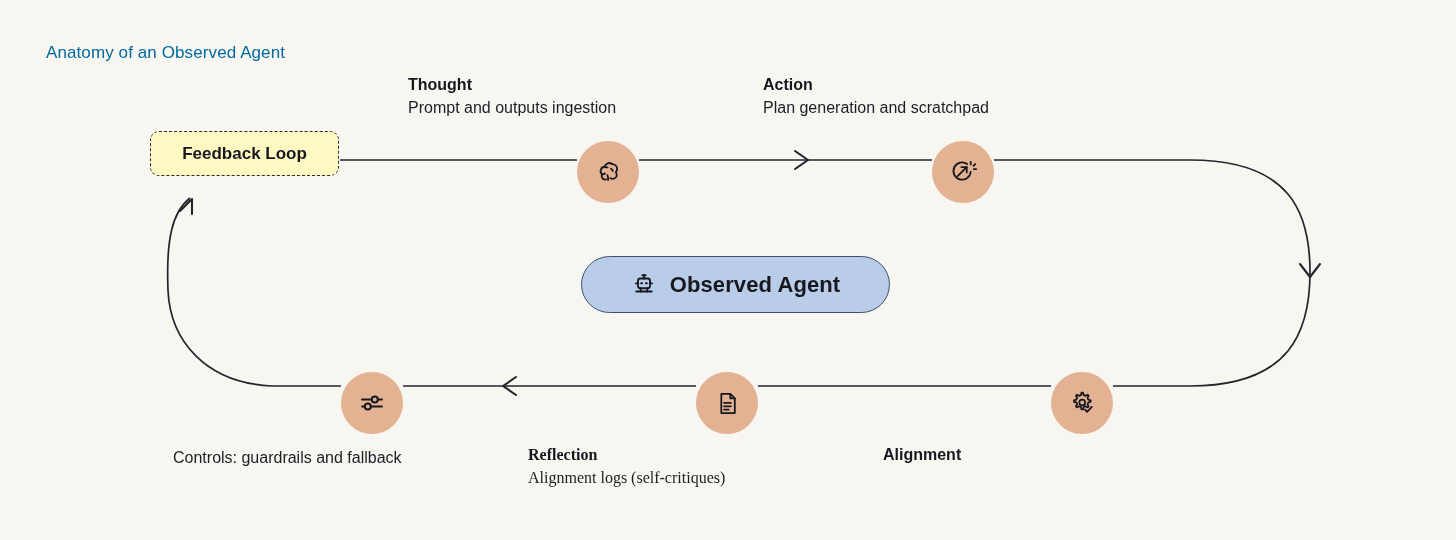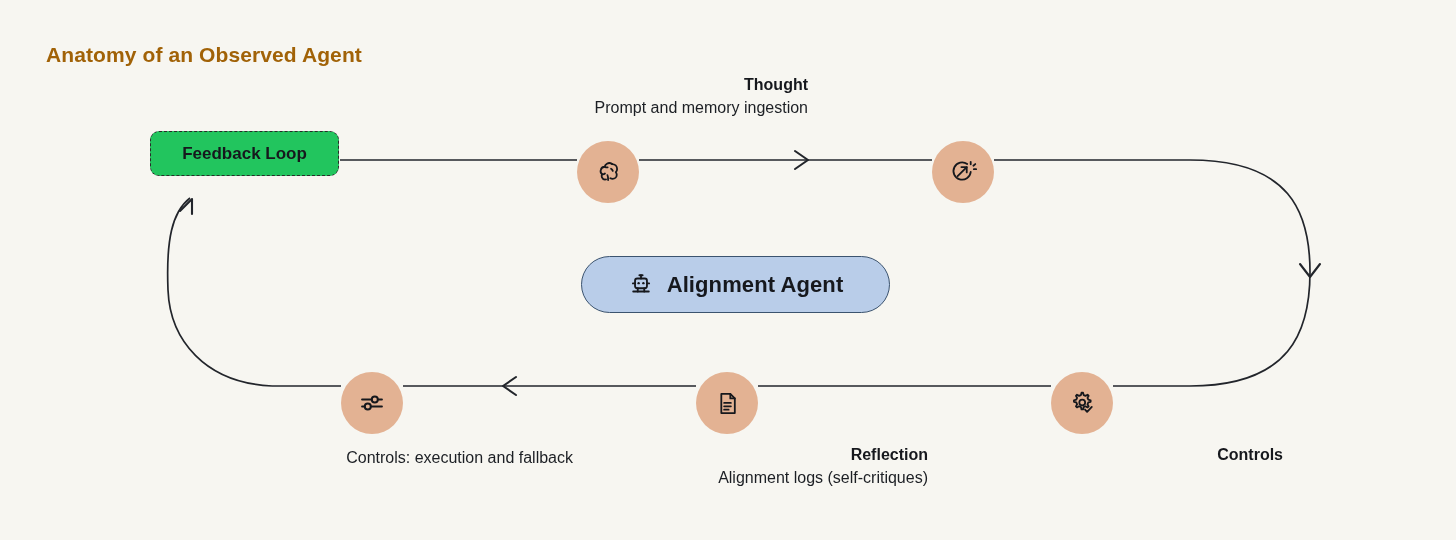--- a/index.html
+++ b/index.html
@@ -28,36 +28,36 @@
     width: 1456px;
     height: 540px;
     pointer-events: none;
   }
   .abs { position: absolute; }
 
   
   .title {
     left: 46px;
     top: 43px;
-    font-size: 21px;
-    font-weight: bold;
+    font-size: 17px;
+    font-weight: normal;
     letter-spacing: 0.1px;
-    color: #a16207;
+    color: #0369a1;
   }
 
   
   .feedback-box {
     left: 150px;
     top: 131px;
     width: 189px;
     height: 45px;
     box-sizing: border-box;
     border: 1.6px dashed #2b2b2b;
     border-radius: 9px;
-    background: #22c55e;
+    background: #fef9c3;
     display: flex;
     align-items: center;
     justify-content: center;
   }
   .feedback-box span {
     font-size: 17px;
     font-weight: bold;
     color: #16181d;
   }
 
@@ -94,39 +94,39 @@
     justify-content: center;
   }
   .node.thought   { left: 577px;  top: 141px; }
   .node.action    { left: 932px;  top: 141px; }
   .node.execution { left: 1051px; top: 372px; }
   .node.reflection{ left: 696px;  top: 372px; }
   .node.alignment { left: 341px;  top: 372px; }
 
   
   .node-label {
-    text-align: right;
+    text-align: left;
     white-space: nowrap;
   }
   .node-label .name {
     font-size: 16px;
     font-weight: bold;
     color: #16181d;
     line-height: 20px;
   }
   .node-label .desc {
     font-size: 16px;
     font-weight: normal;
     color: #1c1f24;
     line-height: 26px;
   }
   .lbl-thought   { left: 408px; top: 75px;  width: 400px; }
   .lbl-action    { left: 763px; top: 75px;  width: 400px; }
   .lbl-execution { left: 883px; top: 445px; width: 400px; }
-  .lbl-reflection{ left: 528px; top: 445px; width: 400px; }
+  .lbl-reflection{ left: 528px; top: 445px; width: 400px; font-family: Liberation Serif, serif; }
   .lbl-alignment { left: 173px; top: 445px; width: 400px; }
 
   svg.icon { display: block; }
 </style>
 </head>
 <body>
 
 <div id="canvas">
 
   <svg id="wires" viewBox="0 0 1456 540" xmlns="http://www.w3.org/2000/svg">
@@ -175,64 +175,68 @@
         <circle cx="14.2" cy="10.3" r="1.1" fill="#16181d" stroke="none"></circle>
         <path d="M12 6 V3"></path>
         <path d="M10.5 3 h3"></path>
         <path d="M4.5 10.5 h2"></path>
         <path d="M17.5 10.5 h2"></path>
         <path d="M4.8 18 h14.4"></path>
         <path d="M9 15 v3"></path>
         <path d="M15 15 v3"></path>
       </svg>
     </span>
-    <span class="label">Alignment Agent</span>
+    <span class="label">Observed Agent</span>
   </div>
 
   <div class="abs node thought">
     <span>
       <svg class="icon" width="28" height="28" viewBox="0 0 24 24" fill="none" stroke="#16181d" stroke-width="1.55" stroke-linecap="round" stroke-linejoin="round">
         <path d="M15.5 5.2c2.4 0 4.3 1.9 4.3 4.2 0 1.1-.4 2.1-1.1 2.8.5.6.8 1.4.8 2.2 0 1.9-1.6 3.5-3.6 3.5-.7 0-1.3-.2-1.9-.5"></path>
         <path d="M15.5 5.2c-1.3-1-3-1.1-4.4-.3-1 .6-1.7 1.5-1.9 2.6-1.6.1-3 1.2-3.4 2.8-.4 1.4.1 2.8 1.2 3.6-.5.8-.6 1.8-.2 2.7.6 1.4 2.1 2.1 3.5 1.8"></path>
         <path d="M12.1 18.9c0-1.6 0-3.2-.6-4.2"></path>
         <path d="M9.3 7.5c.7.5 1.6.7 2.4.5"></path>
         <path d="M6.8 13.9c.9.2 1.9 0 2.6-.6"></path>
         <path d="M14.6 9.2c.7.4 1.2 1 1.5 1.8"></path>
       </svg>
     </span>
   </div>
   <div class="abs node-label lbl-thought">
     <div class="name">Thought</div>
-    <div class="desc">Prompt and memory ingestion</div>
+    <div class="desc">Prompt and outputs ingestion</div>
   </div>
 
   <div class="abs node action">
     <span>
       <svg class="icon" width="28" height="28" viewBox="0 0 24 24" fill="none" stroke="#16181d" stroke-width="1.55" stroke-linecap="round" stroke-linejoin="round">
         <path d="M15.6 5.2A7.4 7.4 0 1 0 18.6 12"></path>
         <path d="M7.4 15.6 15.2 7.8"></path>
         <path d="M10.6 7.8 h4.6 v4.6"></path>
         <path d="M18.6 5.4 v-2.1"></path>
         <path d="M20.9 6.6 22.5 5.2"></path>
         <path d="M21.3 9.6 h2"></path>
       </svg>
     </span>
   </div>
+  <div class="abs node-label lbl-action">
+    <div class="name">Action</div>
+    <div class="desc">Plan generation and scratchpad</div>
+  </div>
 
   <div class="abs node execution">
     <span>
       <svg class="icon" width="28" height="28" viewBox="0 0 24 24" fill="none" stroke="#16181d" stroke-width="1.55" stroke-linecap="round" stroke-linejoin="round">
         <path d="M11.6 3.2h1.3l.5 2 1.6.7 1.8-1 .9.9-1 1.8.7 1.6 2 .5v1.3l-2 .5-.7 1.6 1 1.8-.9.9-1.8-1-1.6.7-.5 2h-1.3l-.5-2-1.6-.7-1.8 1-.9-.9 1-1.8-.7-1.6-2-.5v-1.3l2-.5.7-1.6-1-1.8.9-.9 1.8 1 1.6-.7z"></path>
         <circle cx="12.2" cy="11.6" r="2.5"></circle>
         <path d="M14.6 17.6 16.4 19.6 20.4 15.4"></path>
       </svg>
     </span>
   </div>
   <div class="abs node-label lbl-execution">
-    <div class="name">Controls</div>
+    <div class="name">Alignment</div>
   </div>
 
   <div class="abs node reflection">
     <span>
       <svg class="icon" width="27" height="27" viewBox="0 0 24 24" fill="none" stroke="#16181d" stroke-width="1.6" stroke-linecap="round" stroke-linejoin="round">
         <path d="M6.5 3.5h8l4 4v13h-12z"></path>
         <path d="M14.5 3.5v4h4"></path>
         <path d="M9 11.5h6"></path>
         <path d="M9 14.5h6"></path>
         <path d="M9 17.5h4"></path>
@@ -250,16 +254,16 @@
         <path d="M3.5 9h8.2"></path>
         <circle cx="14.4" cy="9" r="2.6"></circle>
         <path d="M17 9h3.5"></path>
         <path d="M3.5 15h2.2"></path>
         <circle cx="8.4" cy="15" r="2.6"></circle>
         <path d="M11 15h9.5"></path>
       </svg>
     </span>
   </div>
   <div class="abs node-label lbl-alignment">
-    <div class="desc">Controls: execution and fallback</div>
+    <div class="desc">Controls: guardrails and fallback</div>
   </div>
 
 </div>
 
 </body></html>

